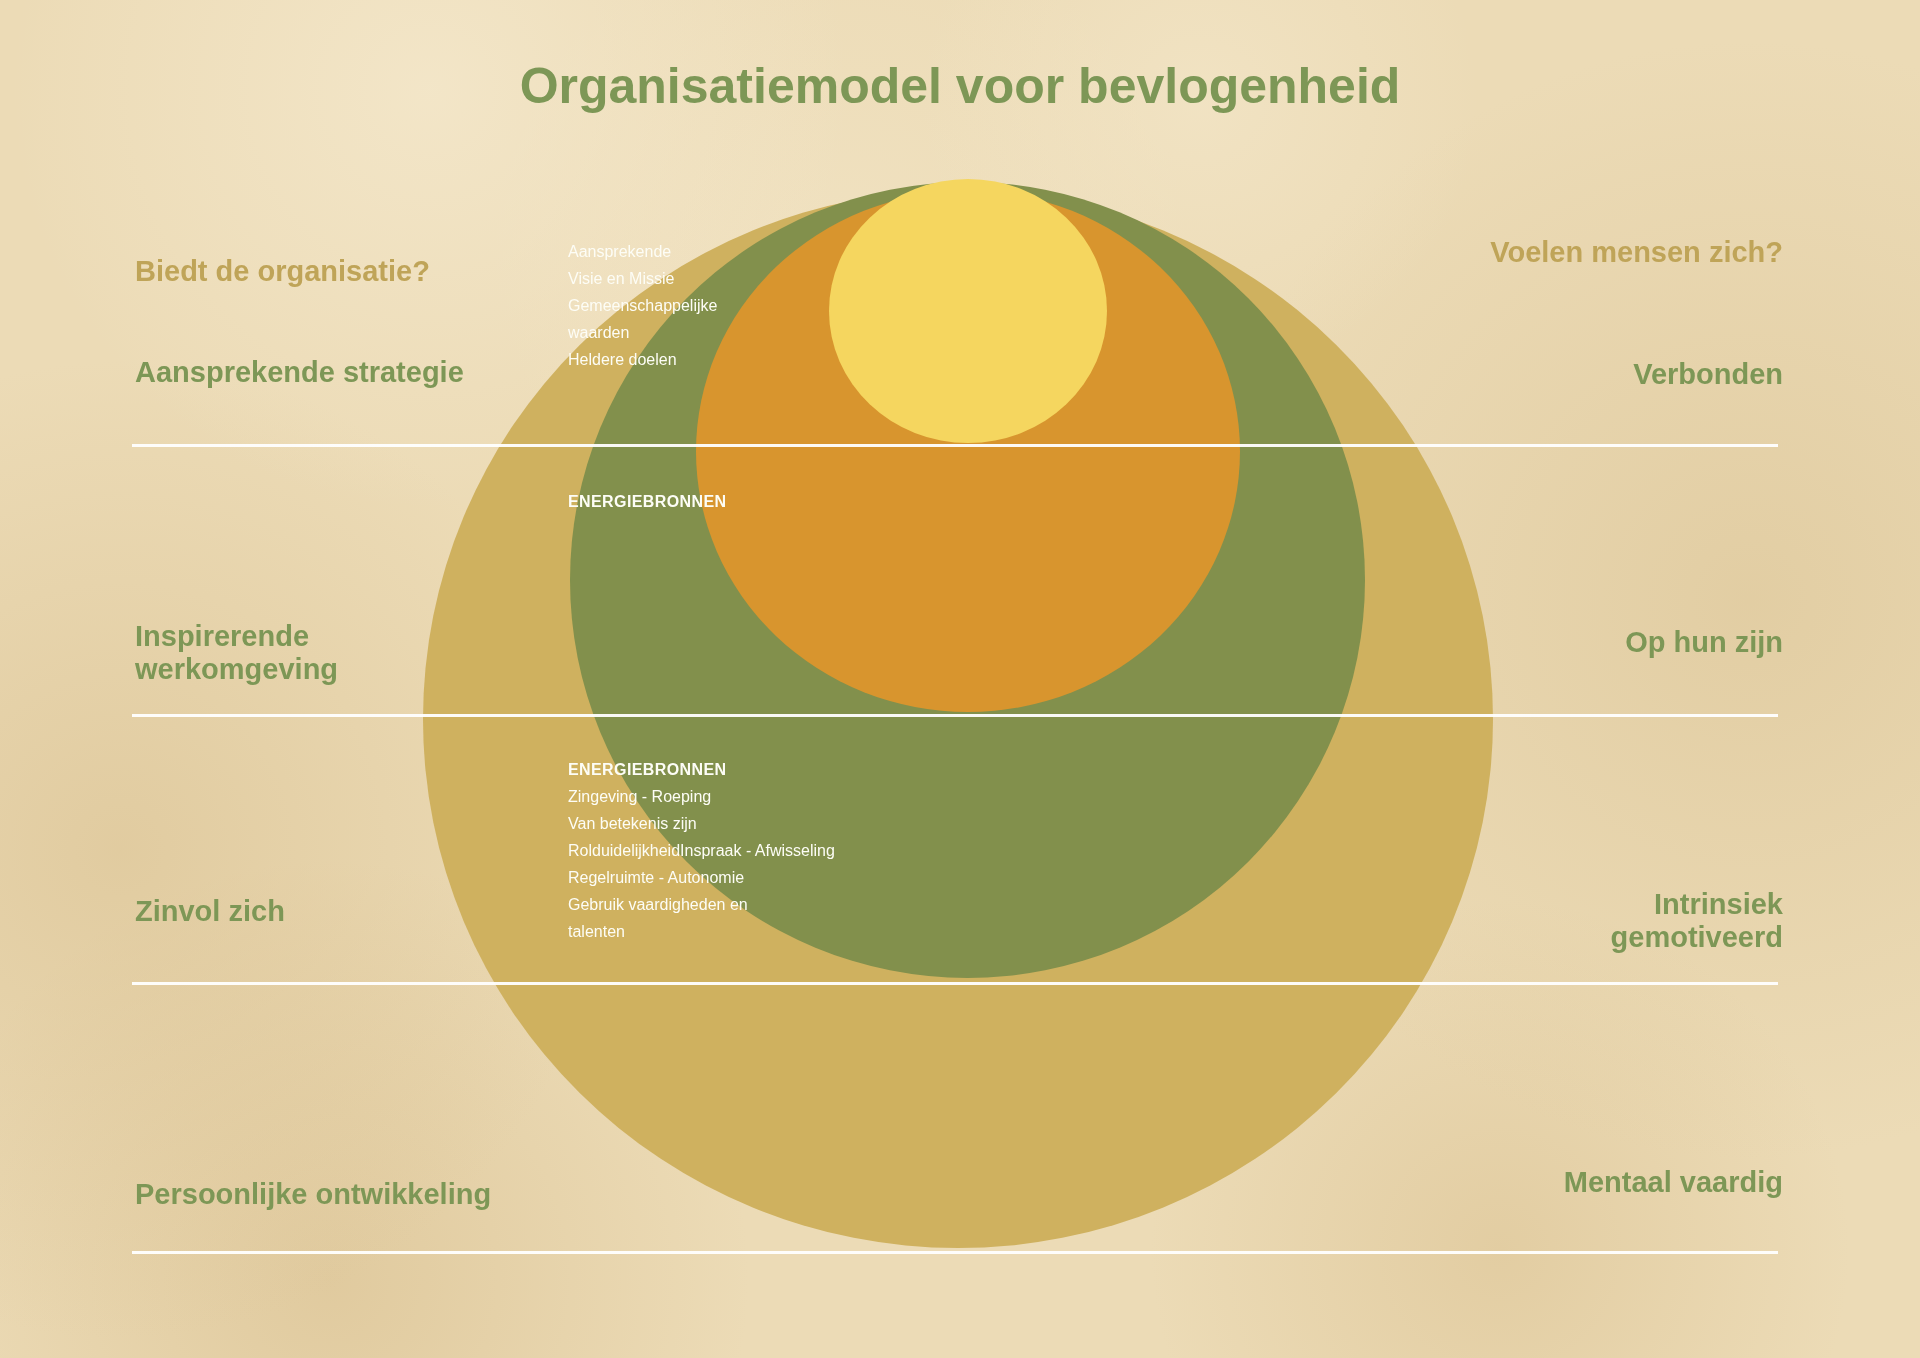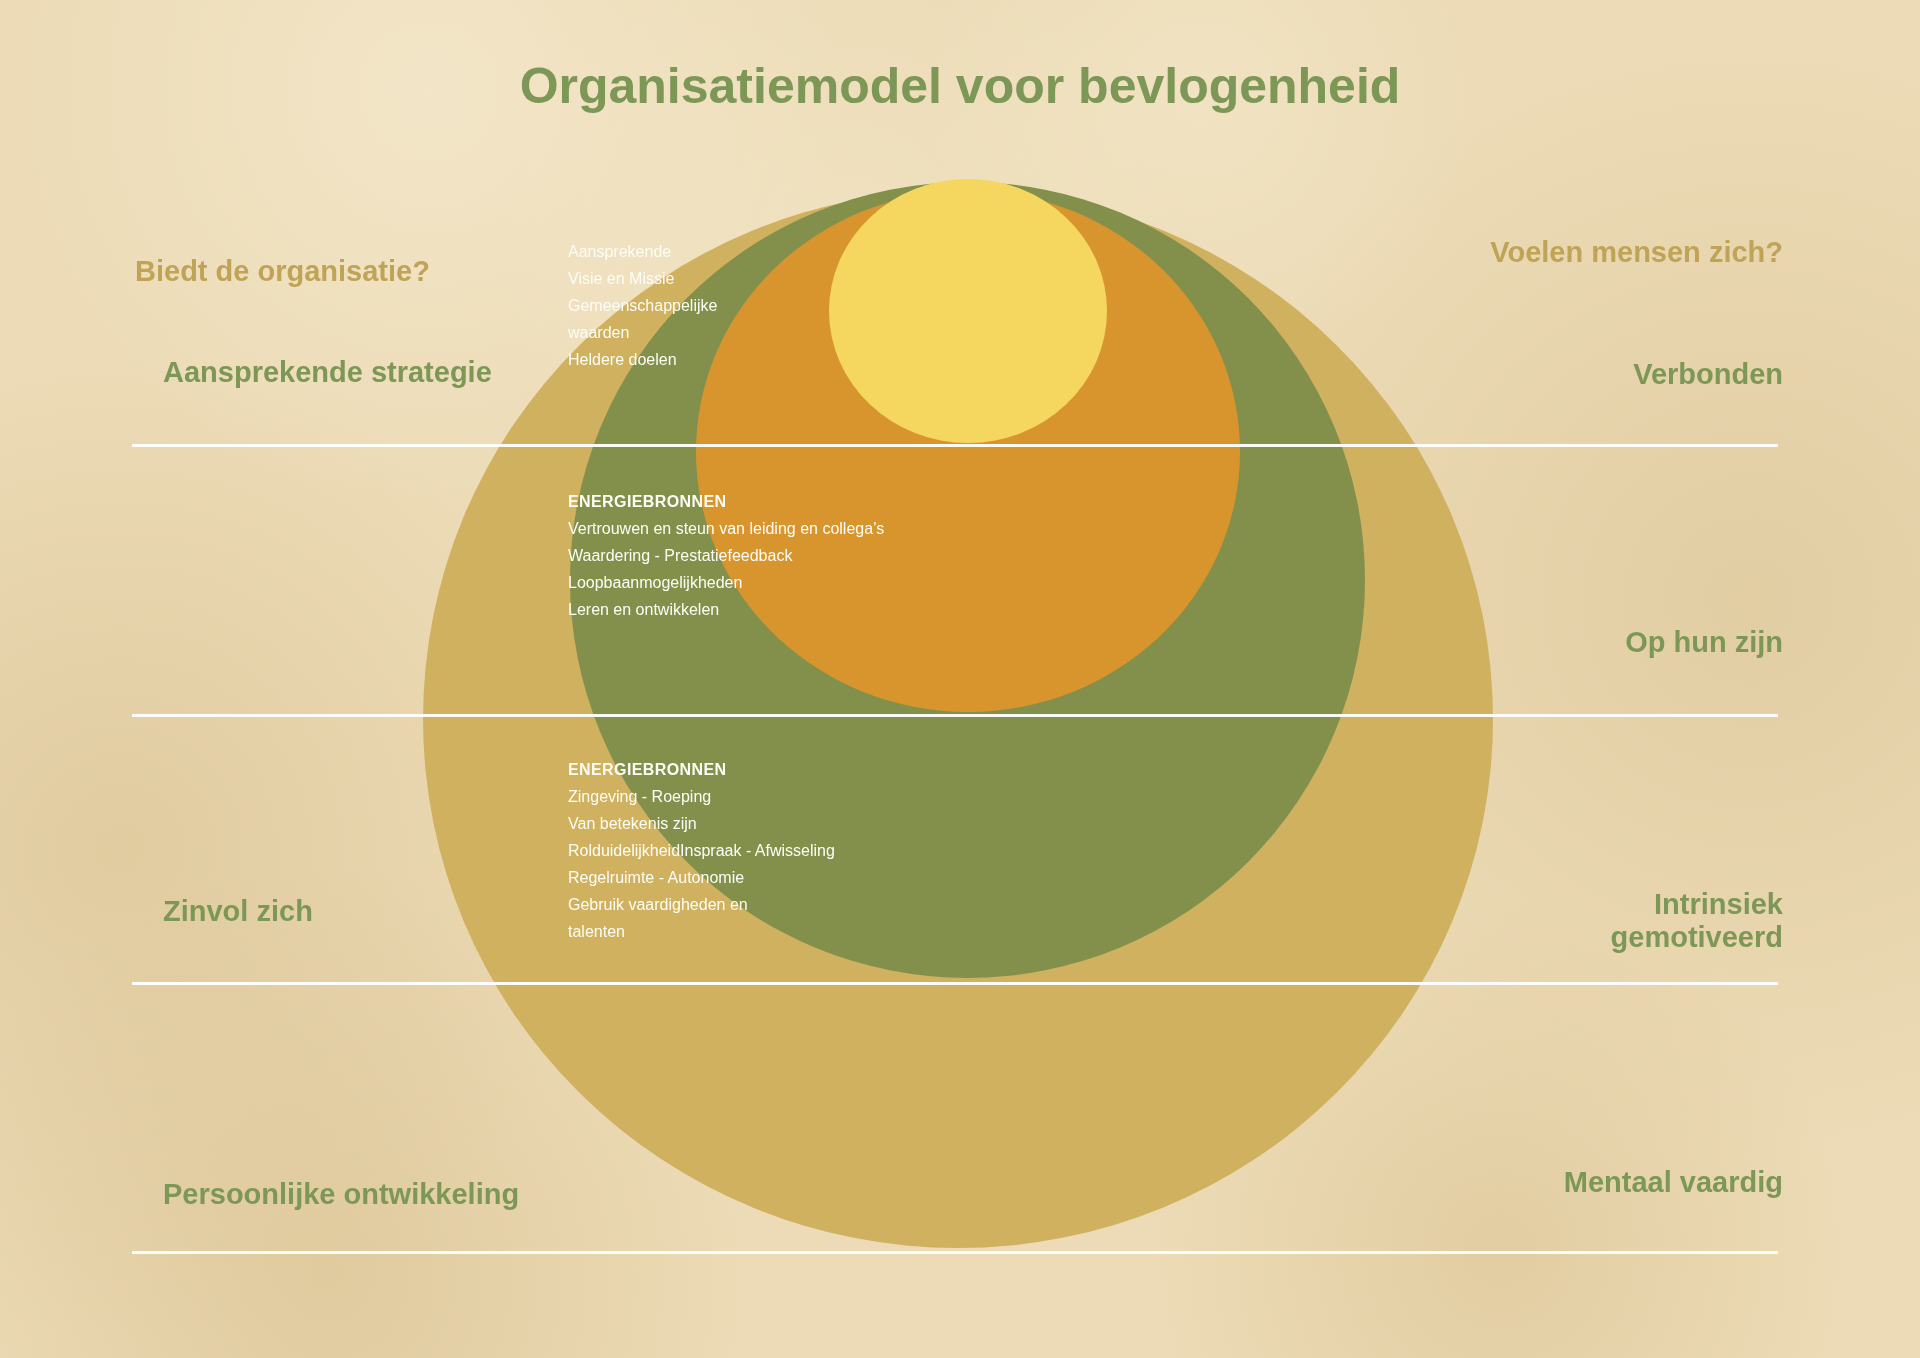--- a/index.html
+++ b/index.html
@@ -21,21 +21,21 @@
   .ellipse-green {left:570px;top:182px;width:795px; height:796px; z-index:2;}
   .ellipse-orange{left:696px;top:191px;width:544px; height:521px; z-index:3;}
   .ellipse-yellow{left:829px;top:179px;width:278px; height:264px; z-index:4;}
   .divider{position:absolute;left:132px;width:1646px;height:3px;background:rgba(255,255,255,.95);z-index:5;}
   .ring-text{position:absolute;left:568px;width:800px;text-align:left;color:#fdfdf6;
              font-size:16px;line-height:27px;z-index:6;}
   .ring-heading{font-weight:bold;letter-spacing:.4px;}
   .ring-lines{white-space:pre-line;}
   .q-label,.side-label{position:absolute;z-index:6;font-weight:bold;font-size:29px;line-height:33px;}
   .q-label{color:#bfa458;}
-  .side-label{color:#7d9756;margin-left:28px;}
+  .side-label{color:#7d9756;}
   .left-col{left:135px;text-align:left;white-space:nowrap;}
   .right-col{right:137px;text-align:right;white-space:nowrap;}
   .wrap2{white-space:normal;}
   .page-title{position:absolute;left:0;top:57px;width:100%;text-align:center;
               font-size:50px;font-weight:bold;color:#7d9756;z-index:6;}
 </style>
 </head>
 <body>
 
 <div class="canvas">
@@ -55,39 +55,36 @@
   <div class="ring-text" style="top:238px">
     <div class="ring-lines">Aansprekende
 Visie en Missie
 Gemeenschappelijke
 waarden
 Heldere doelen</div>
   </div>
 
   <div class="ring-text" style="top:488px">
     <div class="ring-heading">ENERGIEBRONNEN</div>
-    <div class="ring-lines">Vertrouwen en steun van leiding en collega’s
-Waardering - Prestatiefeedback
-Loopbaanmogelijkheden
-Leren en ontwikkelen</div>
   </div>
 
   <div class="ring-text" style="top:756px">
     <div class="ring-heading">ENERGIEBRONNEN</div>
     <div class="ring-lines">Zingeving - Roeping
 Van betekenis zijn
 RolduidelijkheidInspraak - Afwisseling
 Regelruimte - Autonomie
 Gebruik vaardigheden en
 talenten</div>
   </div>
 
 
   <div class="q-label left-col" style="top:255px">Biedt de organisatie?</div>
   <div class="side-label left-col" style="top:356px">Aansprekende strategie</div>
+  <div class="side-label left-col wrap2" style="top:620px;width:270px">Inspirerende werkomgeving</div>
   <div class="side-label left-col" style="top:895px">Zinvol zich</div>
   <div class="side-label left-col" style="top:1178px">Persoonlijke ontwikkeling</div>
 
   <div class="q-label right-col" style="top:236px">Voelen mensen zich?</div>
   <div class="side-label right-col" style="top:358px">Verbonden</div>
   <div class="side-label right-col" style="top:626px">Op hun zijn</div>
   <div class="side-label right-col wrap2" style="top:888px;width:210px">Intrinsiek gemotiveerd</div>
   <div class="side-label right-col" style="top:1166px">Mentaal vaardig</div>
 
 </div>

